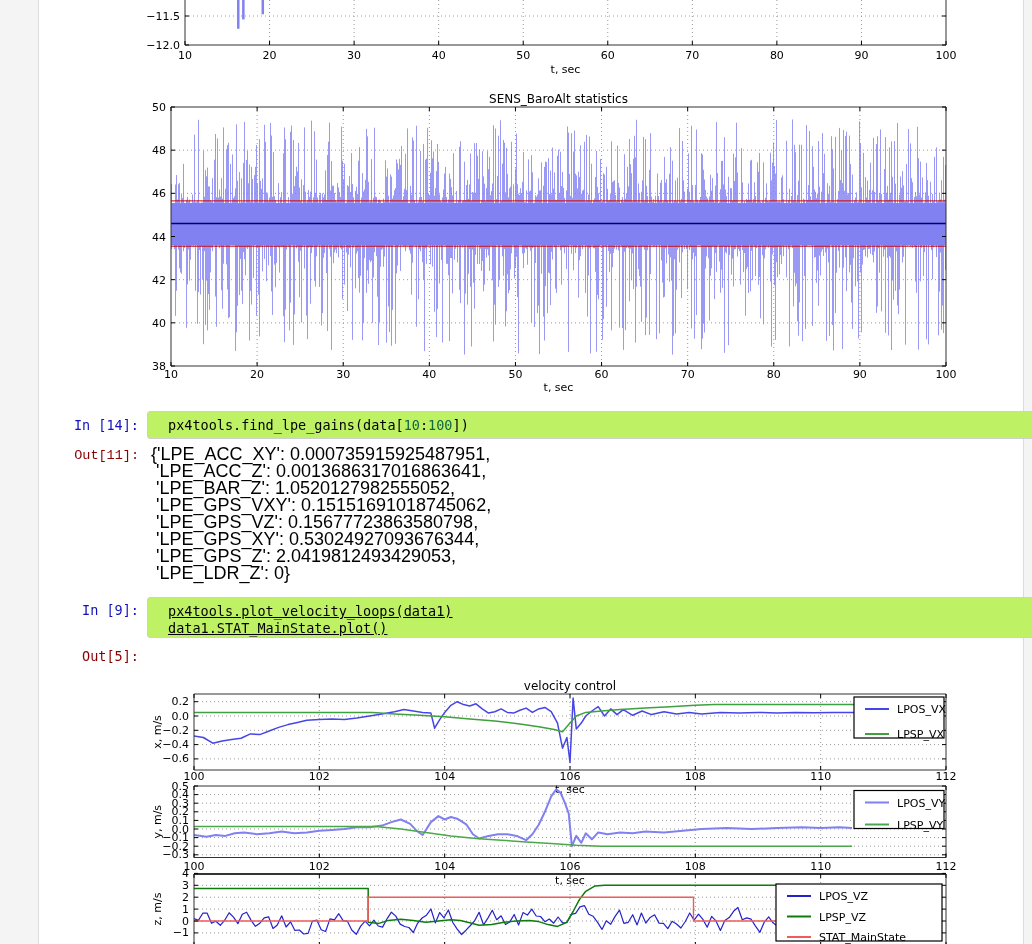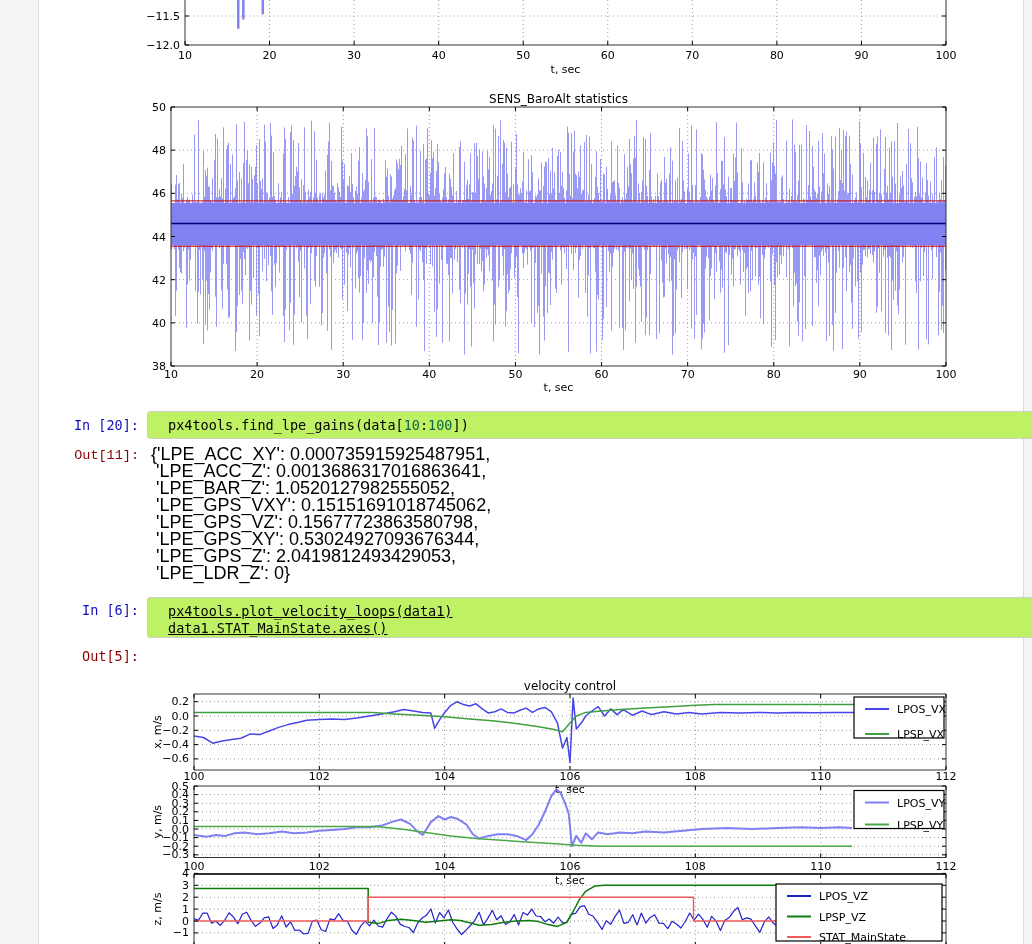--- a/index.html
+++ b/index.html
@@ -158,39 +158,39 @@
       <line x1="28" y1="234.83333333333334" x2="32" y2="234.83333333333334" stroke="#000" stroke-width="1"></line>
       <line x1="803" y1="234.83333333333334" x2="799" y2="234.83333333333334" stroke="#000" stroke-width="1"></line>
       <text x="23" y="238.83333333333334" text-anchor="end">40</text>
       <line x1="28" y1="278" x2="32" y2="278" stroke="#000" stroke-width="1"></line>
       <line x1="803" y1="278" x2="799" y2="278" stroke="#000" stroke-width="1"></line>
       <text x="23" y="282" text-anchor="end">38</text>
       <text x="415.5" y="15" text-anchor="middle" class="title">SENS_BaroAlt statistics</text>
       <text x="415.5" y="303" text-anchor="middle">t, sec</text>
     </svg>
 
-  <div class="prompt in" style="top:416px;">In [20]:</div>
+  <div class="prompt in" style="top:416px;">In [14]:</div>
   <div class="inputbox" style="top:411px;height:28px;" id="code11">
       <div class="codeline"><span>px4tools.find_lpe_gains(data[</span><span class="num">10</span><span>:</span><span class="num">100</span><span>])</span></div>
     </div>
 
   <div class="prompt out" style="top:447px;font-family:Liberation Mono, monospace;">Out[11]:</div>
   <pre class="bigout" style="top:446px;" id="out11">{'LPE_ACC_XY': 0.000735915925487951,
  'LPE_ACC_Z': 0.0013686317016863641,
  'LPE_BAR_Z': 1.0520127982555052,
  'LPE_GPS_VXY': 0.15151691018745062,
  'LPE_GPS_VZ': 0.15677723863580798,
  'LPE_GPS_XY': 0.53024927093676344,
  'LPE_GPS_Z': 2.0419812493429053,
  'LPE_LDR_Z': 0}</pre>
 
-  <div class="prompt in" style="top:601px;">In [6]:</div>
+  <div class="prompt in" style="top:601px;">In [9]:</div>
   <div class="inputbox" style="top:597px;height:41px;text-decoration:underline;" id="code5">
       <div class="codeline"><span>px4tools.plot_velocity_loops(data1)</span></div>
-      <div class="codeline"><span>data1.STAT_MainState.axes()</span></div>
+      <div class="codeline"><span>data1.STAT_MainState.plot()</span></div>
     </div>
 
   <div class="prompt out" style="top:647px;">Out[5]:</div>
 
   <svg id="fig-vel" class="fig" style="left:104px;top:676px;" width="830" height="268">
       <defs>
         <clipPath id="cp0">
           <rect x="51" y="18" width="752" height="76"></rect>
         </clipPath>
         <clipPath id="cp1">

